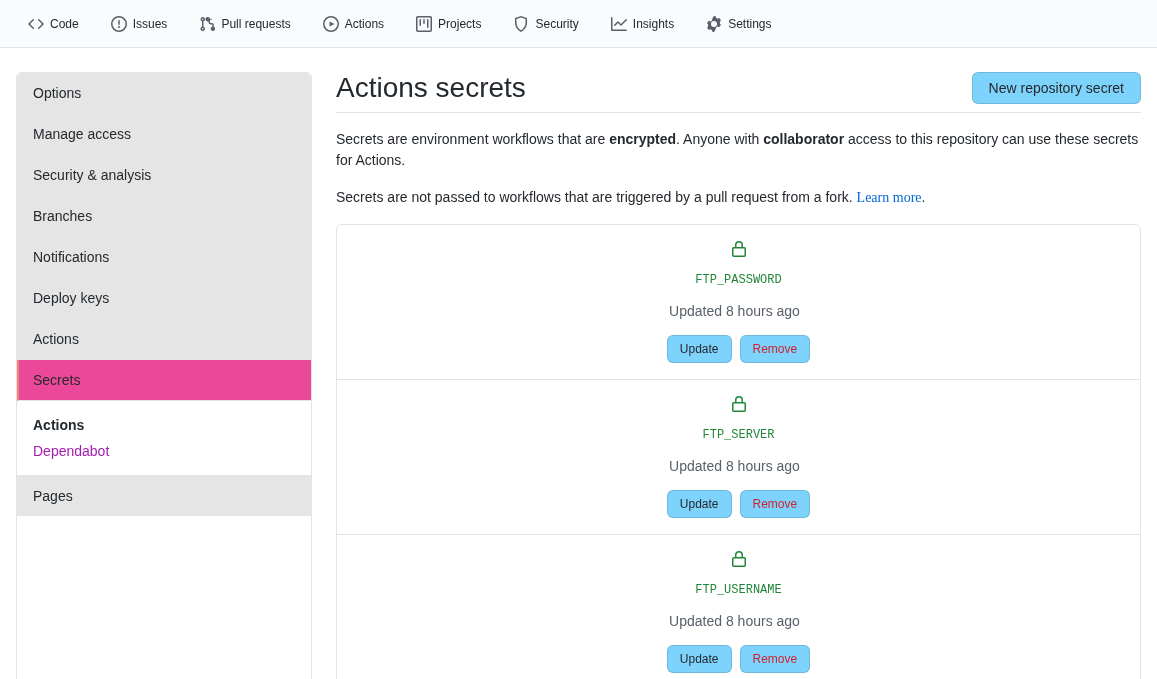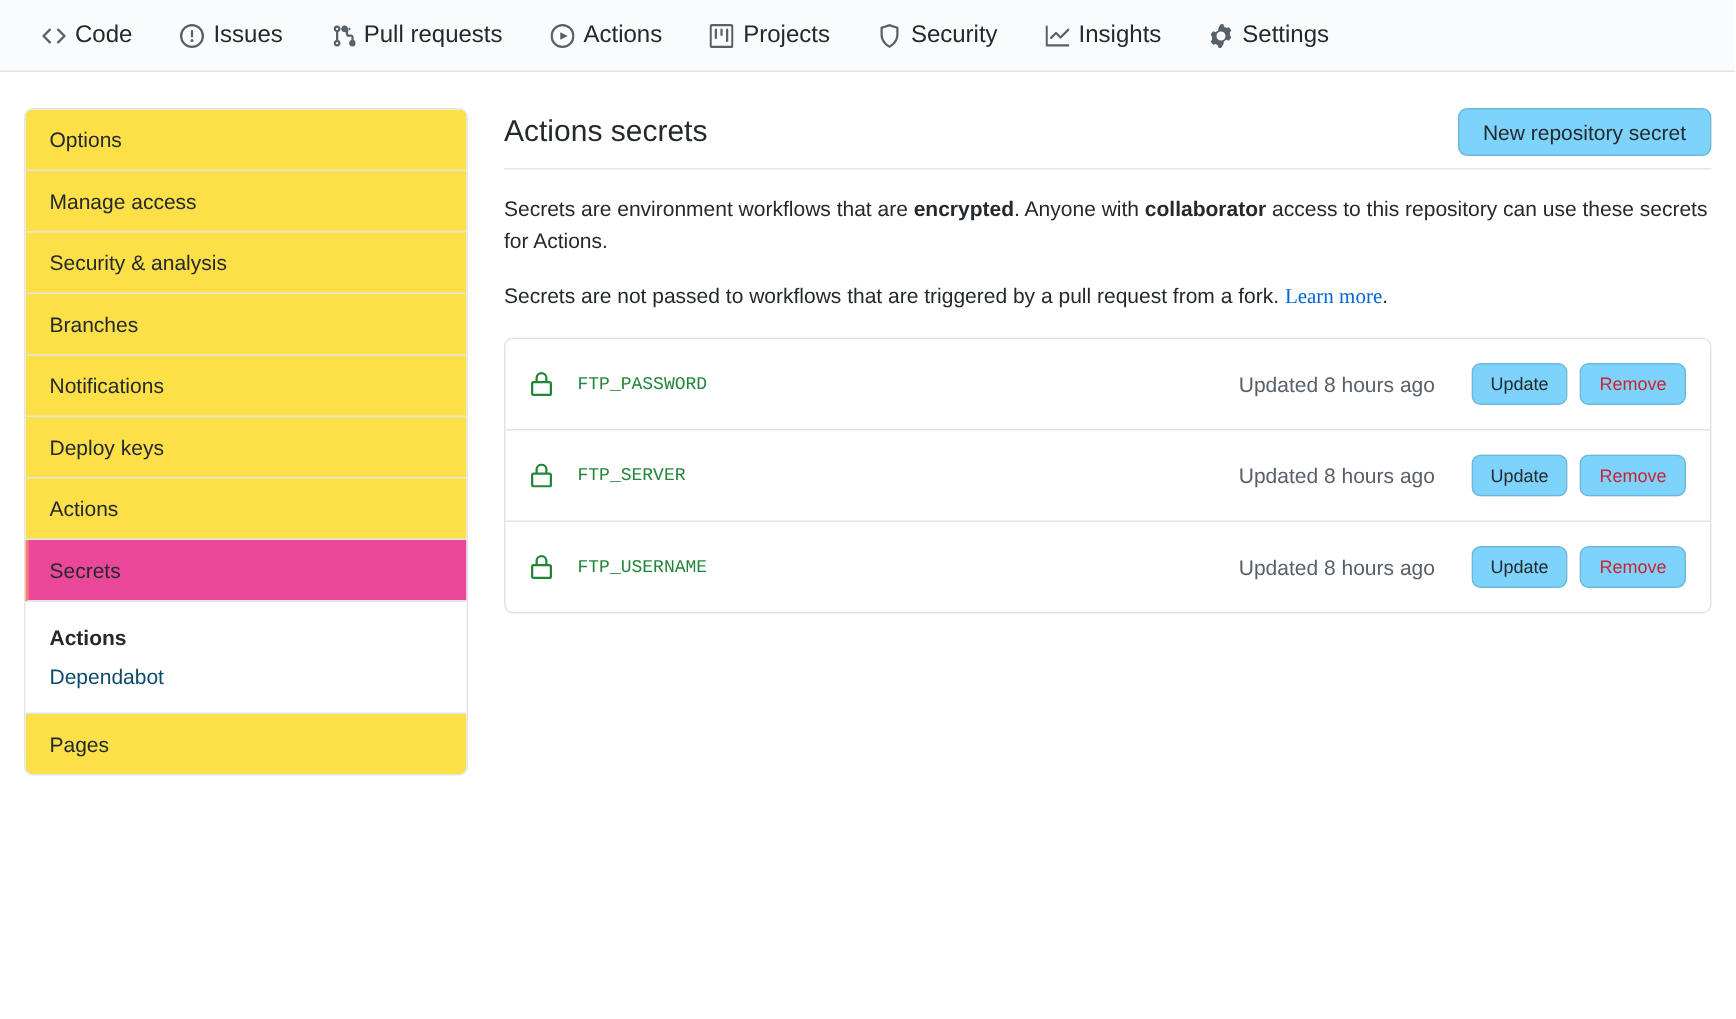--- a/index.html
+++ b/index.html
@@ -18,21 +18,21 @@
       border-bottom: 1px solid #e1e4e8;
       background: #fafbfc;
     }
     .topnav-item {
       display: flex;
       align-items: center;
       gap: 6px;
       padding: 8px 12px;
       cursor: pointer;
       color: #24292e;
-      font-size: 16px;
+      font-size: 12px;
     }
     .topnav-item svg {
       fill: currentColor;
       width: 16px;
       height: 16px;
       color: #586069;
     }
     .container {
       display: flex;
       max-width: 1157px;
@@ -43,58 +43,58 @@
       width: 296px;
       border: 1px solid #e1e4e8;
       border-radius: 6px;
       overflow: hidden;
       flex-shrink: 0;
     }
     .sidebar-item {
       display: block;
       padding: 12px 16px;
       border-bottom: 1px solid #e1e4e8;
-      background: #fde047;
+      background: #e5e5e5;
       cursor: pointer;
       color: #24292e;
     }
     .sidebar-item:last-child { border-bottom: none; }
     .sidebar-item.selected {
       background: #ec4899;
       border-left: 2px solid #f9826c;
       padding-left: 14px;
     }
     .sidebar-subgroup {
       padding: 16px;
       border-bottom: 1px solid #e1e4e8;
       background: #fff;
     }
     .sidebar-subgroup .subhead {
       font-weight: 600;
       margin-bottom: 10px;
       color: #24292e;
     }
     .sidebar-subgroup .sublink {
-      color: #0c4a6e;
+      color: #a21caf;
       cursor: pointer;
     }
     .main {
       flex: 1;
       min-width: 0;
     }
     .page-head {
       display: flex;
       justify-content: space-between;
       align-items: center;
       padding-bottom: 8px;
       margin-bottom: 16px;
       border-bottom: 1px solid #e1e4e8;
     }
     .page-title {
-      font-size: 20px;
+      font-size: 28px;
       font-weight: 400;
     }
     .btn {
       display: inline-block;
       padding: 5px 16px;
       font-size: 14px;
       font-weight: 500;
       line-height: 20px;
       border: 1px solid rgba(27,31,35,0.15);
       border-radius: 6px;
@@ -121,20 +121,21 @@
       border: 1px solid #e1e4e8;
       border-radius: 6px;
       margin-top: 16px;
     }
     .secret-row {
       display: flex;
       align-items: center;
       padding: 16px;
       border-bottom: 1px solid #e1e4e8;
       gap: 16px;
+      flex-direction: column;
     }
     .secret-row:last-child { border-bottom: none; }
     .secret-row .lock-icon {
       color: #22863a;
       flex-shrink: 0;
     }
     .secret-name {
       font-family: SFMono-Regular, Consolas, "Liberation Mono", Menlo, monospace;
       font-size: 12px;
       color: #22863a;

